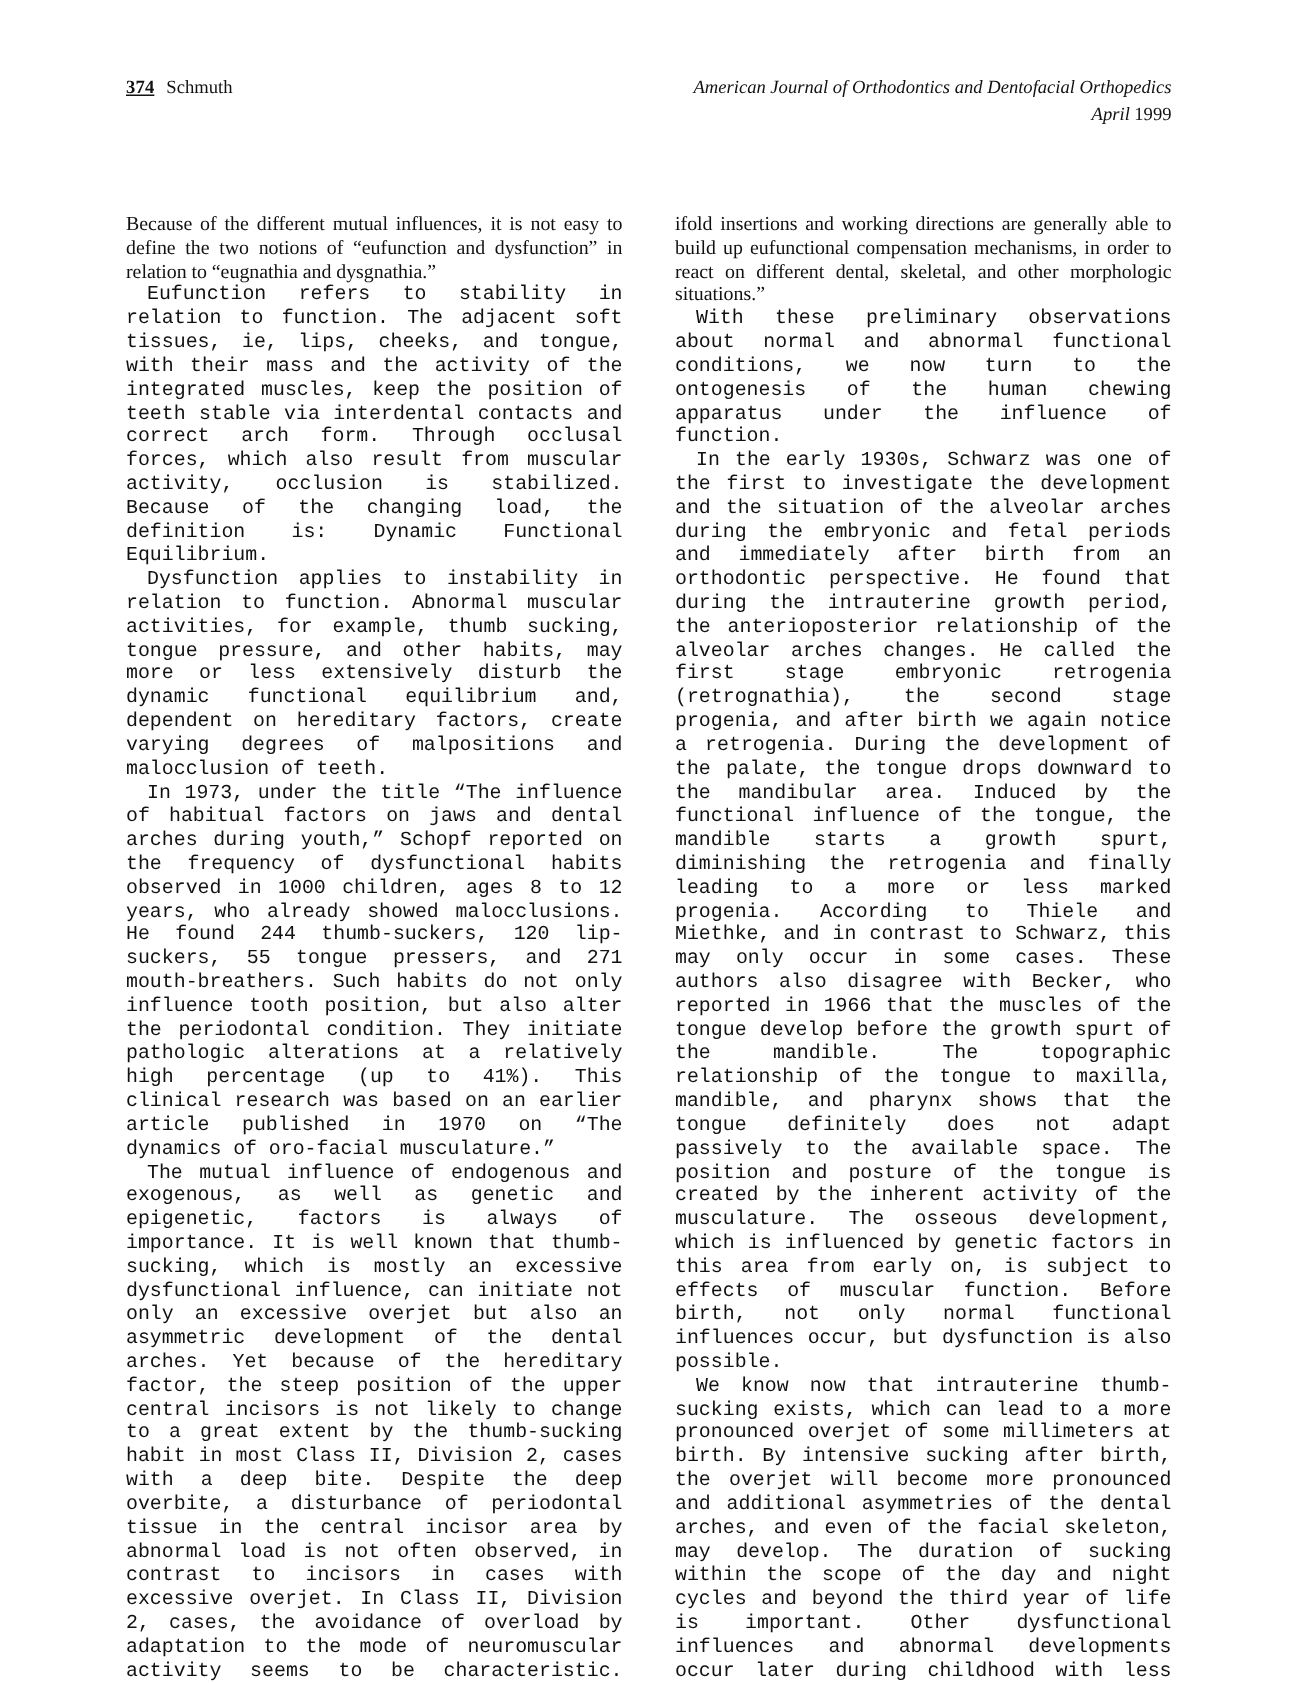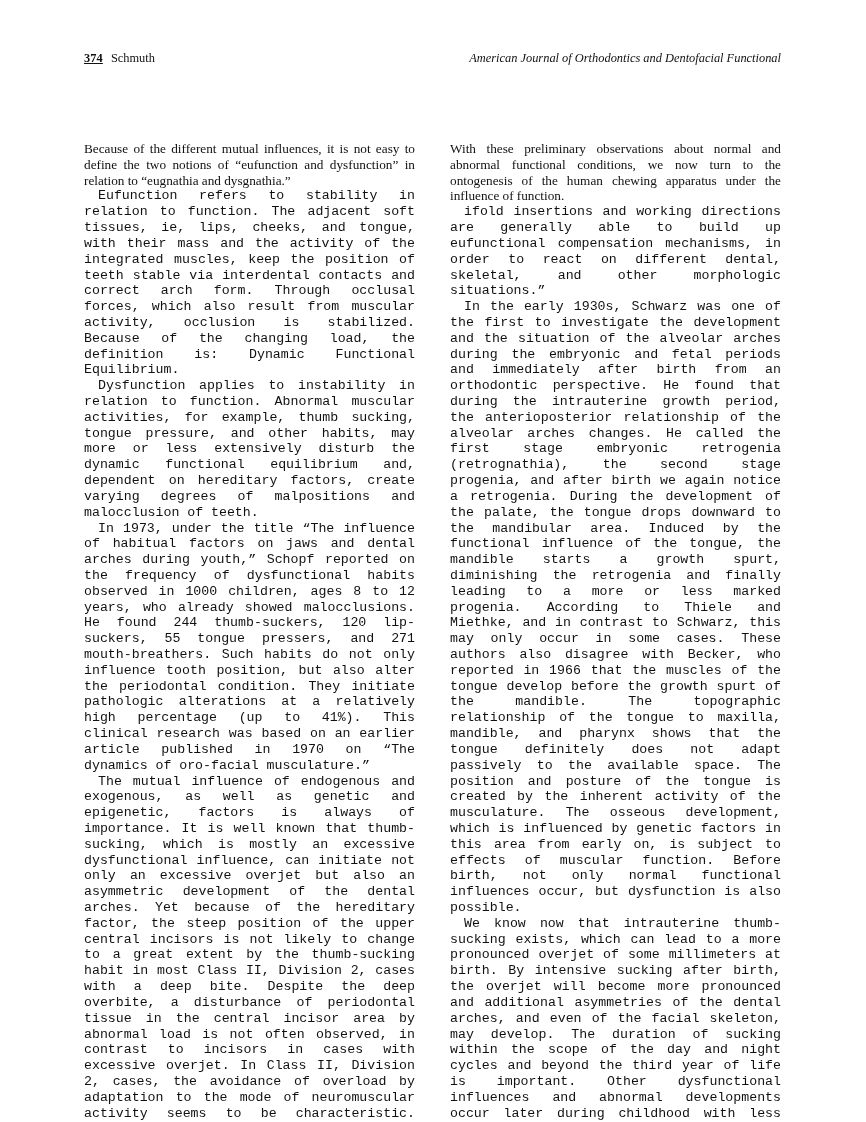--- a/index.html
+++ b/index.html
@@ -110,36 +110,37 @@
 </head>
 <body>
 
 <div class="page">
 
   <div class="running-head">
     <div class="rh-left">
       <span class="rh-folio">374</span><span class="rh-author">Schmuth</span>
     </div>
     <div class="rh-right">
-      <span class="rh-journal">American Journal of Orthodontics and Dentofacial Functional</span>
+      <span class="rh-journal">American Journal of Orthodontics and Dentofacial Orthopedics</span>
+      <span class="rh-dateline"><span class="rh-month">April</span><span class="rh-year">1999</span></span>
     </div>
   </div>
 
   <div class="columns">
 
     <div class="col">
       <p>Because of the different mutual influences, it is not easy to define the two notions of “eufunction and dysfunction” in relation to “eugnathia and dysgnathia.”</p>
       <p>Eufunction refers to stability in relation to function. The adjacent soft tissues, ie, lips, cheeks, and tongue, with their mass and the activity of the integrated muscles, keep the position of teeth stable via interdental contacts and correct arch form. Through occlusal forces, which also result from muscular activity, occlusion is stabilized. Because of the changing load, the definition is: Dynamic Functional Equilibrium.</p>
       <p>Dysfunction applies to instability in relation to function. Abnormal muscular activities, for example, thumb sucking, tongue pressure, and other habits, may more or less extensively disturb the dynamic functional equilibrium and, dependent on hereditary factors, create varying degrees of malpositions and malocclusion of teeth.</p>
       <p>In 1973, under the title “The influence of habitual factors on jaws and dental arches during youth,” Schopf reported on the frequency of dysfunctional habits observed in 1000 children, ages 8 to 12 years, who already showed malocclusions. He found 244 thumb-suckers, 120 lip-suckers, 55 tongue pressers, and 271 mouth-breathers. Such habits do not only influence tooth position, but also alter the periodontal condition. They initiate pathologic alterations at a relatively high percentage (up to 41%). This clinical research was based on an earlier article published in 1970 on “The dynamics of oro-facial musculature.”</p>
       <p>The mutual influence of endogenous and exogenous, as well as genetic and epigenetic, factors is always of importance. It is well known that thumb-sucking, which is mostly an excessive dysfunctional influence, can initiate not only an excessive overjet but also an asymmetric development of the dental arches. Yet because of the hereditary factor, the steep position of the upper central incisors is not likely to change to a great extent by the thumb-sucking habit in most Class II, Division 2, cases with a deep bite. Despite the deep overbite, a disturbance of periodontal tissue in the central incisor area by abnormal load is not often observed, in contrast to incisors in cases with excessive overjet. In Class II, Division 2, cases, the avoidance of overload by adaptation to the mode of neuromuscular activity seems to be characteristic. According to recent investigations using electronic axiography, the already stated reduction of the articular action area in border movements is not found in the most Class II, Division 2, cases with deep bite. The report of the Dental School at Münster stated, “... that the temporomandibular joint with its six freedoms of movement and the orofacial musculature with its man-</p>
     </div>
 
     <div class="col cont">
+      <p>ifold insertions and working directions are generally able to build up eufunctional compensation mechanisms, in order to react on different dental, skeletal, and other morphologic situations.”</p>
       <p>With these preliminary observations about normal and abnormal functional conditions, we now turn to the ontogenesis of the human chewing apparatus under the influence of function.</p>
-      <p>ifold insertions and working directions are generally able to build up eufunctional compensation mechanisms, in order to react on different dental, skeletal, and other morphologic situations.”</p>
       <p>In the early 1930s, Schwarz was one of the first to investigate the development and the situation of the alveolar arches during the embryonic and fetal periods and immediately after birth from an orthodontic perspective. He found that during the intrauterine growth period, the anterioposterior relationship of the alveolar arches changes. He called the first stage embryonic retrogenia (retrognathia), the second stage progenia, and after birth we again notice a retrogenia. During the development of the palate, the tongue drops downward to the mandibular area. Induced by the functional influence of the tongue, the mandible starts a growth spurt, diminishing the retrogenia and finally leading to a more or less marked progenia. According to Thiele and Miethke, and in contrast to Schwarz, this may only occur in some cases. These authors also disagree with Becker, who reported in 1966 that the muscles of the tongue develop before the growth spurt of the mandible. The topographic relationship of the tongue to maxilla, mandible, and pharynx shows that the tongue definitely does not adapt passively to the available space. The position and posture of the tongue is created by the inherent activity of the musculature. The osseous development, which is influenced by genetic factors in this area from early on, is subject to effects of muscular function. Before birth, not only normal functional influences occur, but dysfunction is also possible.</p>
       <p>We know now that intrauterine thumb-sucking exists, which can lead to a more pronounced overjet of some millimeters at birth. By intensive sucking after birth, the overjet will become more pronounced and additional asymmetries of the dental arches, and even of the facial skeleton, may develop. The duration of sucking within the scope of the day and night cycles and beyond the third year of life is important. Other dysfunctional influences and abnormal developments occur later during childhood with less frequency. Thus prophylactic, interceptive, and curative procedures in orofacial orthopedics are of tremendous importance. Recently, Moss published four articles under the title “The functional matrix hypothesis revisited.” The first article is titled “The role of mechanotransduction,” the second “The role of an osseous connected cellular network,” the third “The genomic thesis,” and the fourth</p>
     </div>
 
   </div>
 
 </div>
 
 </body></html>

